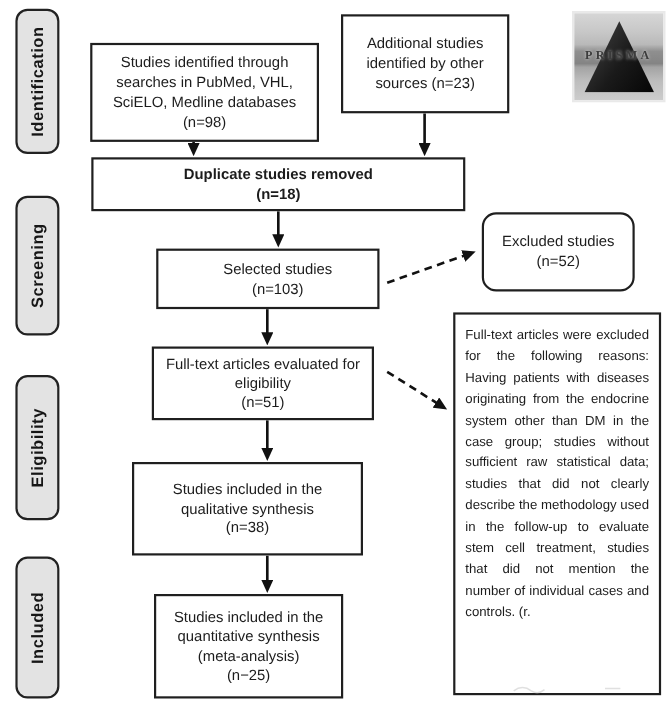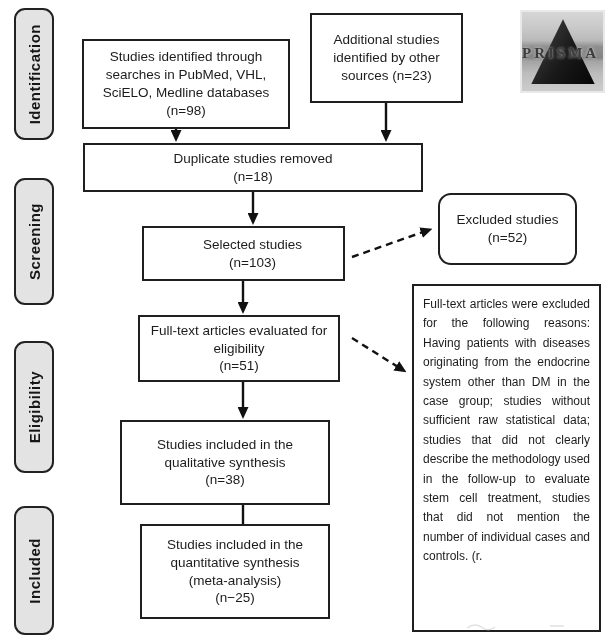--- a/index.html
+++ b/index.html
@@ -74,23 +74,23 @@
   }
   .prisma .tri{
     position:absolute;
     left:8px;top:6px;width:66px;height:66px;
     background:linear-gradient(125deg,#4a4a4a 0%,#1a1a1a 55%,#050505 100%);
     clip-path:polygon(50% 2%,98% 100%,2% 100%);
   }
   .prisma .word{
     position:absolute;
     left:0;right:0;top:33px;
-    text-align:left;
+    text-align:center;
     font-family:"Liberation Serif", serif;
-    font-size:15px;
+    font-size:11px;
     font-weight:bold;
     letter-spacing:3px;
     color:#3c3c3c;
     text-shadow:0 0 3px rgba(225,225,225,.85);
   }
   
   svg.arrows{position:absolute;inset:0;pointer-events:none;}
 </style>
 </head>
 <body>
@@ -128,21 +128,21 @@
 
   <div class="fbox" style="left:82px;top:10px;width:208px;height:90px;margin-top:29px;">
     <span>Studies identified through searches in PubMed, VHL, SciELO, Medline databases</span>
     <span class="cnt">(n=98)</span>
   </div>
 
   <div class="fbox" style="left:310px;top:13px;width:153px;height:90px;">
     <span>Additional studies identified by other sources (n=23)</span>
   </div>
 
-  <div class="fbox" style="left:83px;top:143px;width:340px;height:49px;">
+  <div class="fbox" style="left:83px;top:143px;width:340px;height:49px;font-weight:bold;">
     <span>Duplicate studies removed</span>
     <span class="cnt">(n=18)</span>
   </div>
 
   <div class="fbox" style="left:142px;top:226px;width:203px;height:55px;padding-left:26px;">
     <span>Selected studies</span>
     <span class="cnt">(n=103)</span>
   </div>
 
   <div class="fbox" style="left:438px;top:193px;width:139px;height:72px;border-radius:13px;">
@@ -153,21 +153,21 @@
   <div class="fbox" style="left:138px;top:315px;width:202px;height:67px;">
     <span>Full-text articles evaluated for eligibility</span>
     <span class="cnt">(n=51)</span>
   </div>
 
   <div class="fbox" style="left:120px;top:420px;width:210px;height:85px;">
     <span>Studies included in the qualitative synthesis</span>
     <span class="cnt">(n=38)</span>
   </div>
 
-  <div class="fbox" style="left:140px;top:524px;width:190px;height:95px;">
+  <div class="fbox" style="left:140px;top:540px;width:172px;height:95px;">
     <span>Studies included in the quantitative synthesis (meta-analysis)</span>
     <span class="cnt">(n−25)</span>
   </div>
 
   <div class="reasons">
     <span>Full-text articles were excluded for the following reasons: Having patients with diseases originating from the endocrine system other than DM in the case group; studies without sufficient raw statistical data; studies that did not clearly describe the methodology used in the follow-up to evaluate stem cell treatment, studies that did not mention the number of individual cases and controls. (r.</span>
   </div>
 
   <svg class="smudge" viewBox="0 0 130 10">
     <path d="M12,6 q8,-6 16,0 q6,4 12,-1 M95,4 h14" stroke="#c8c8c8" stroke-width="1.4" fill="none"></path>

